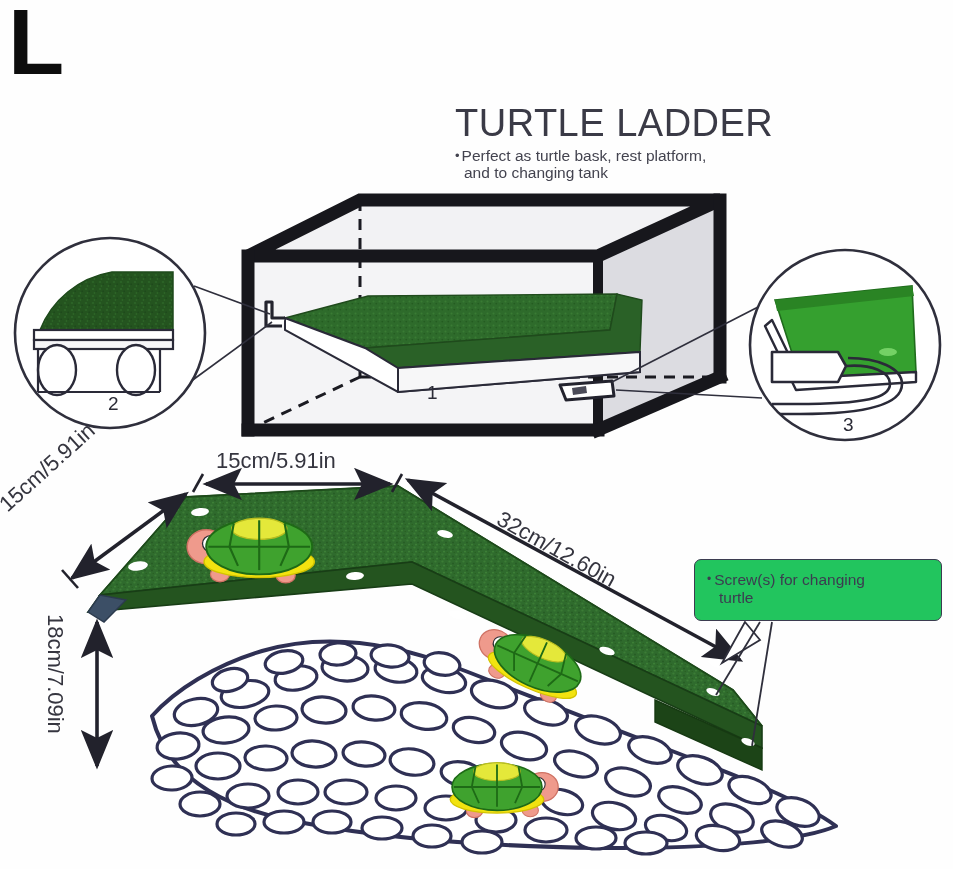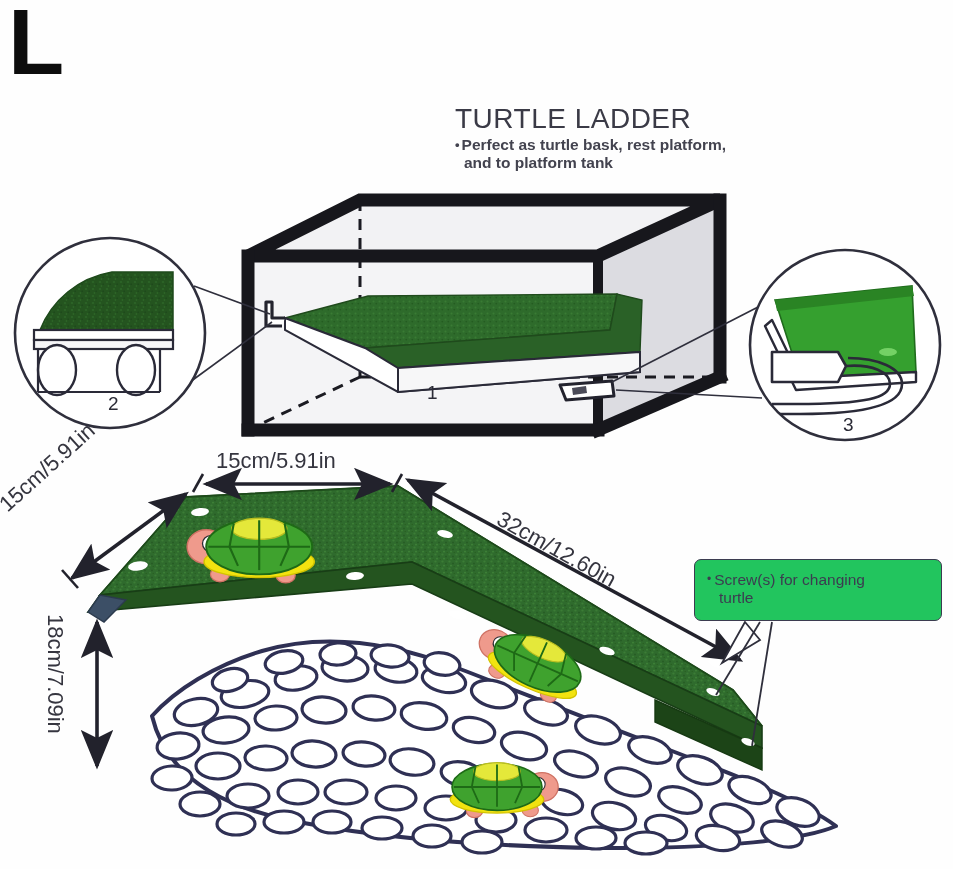--- a/index.html
+++ b/index.html
@@ -40,35 +40,34 @@
   }
   .title-block {
     position: absolute;
     left: 455px;
     top: 104px;
     width: 340px;
     text-align: left;
   }
   .main-title {
     font-family: "Liberation Sans", sans-serif;
-    font-size: 28px;
+    font-size: 38px;
     font-weight: 400;
     color: #3a3a46;
     letter-spacing: 0.5px;
     line-height: 1.05;
     white-space: nowrap;
   }
   .sub-line {
     font-family: "Liberation Sans", sans-serif;
     font-size: 15.5px;
     color: #43434f;
     line-height: 1.12;
     margin-top: 3px;
     white-space: nowrap;
-    font-weight: bold;
   }
   .sub-line .bullet {
     font-size: 13px;
     vertical-align: 1px;
     margin-right: 2px;
   }
   .sub-line .indent {
     display: block;
     padding-left: 9px;
   }
@@ -138,21 +137,21 @@
 <body>
 
 <div id="page">
 
   <div class="corner-letter">L</div>
 
   <div class="title-block">
     <div class="main-title">TURTLE LADDER</div>
     <div class="sub-line">
       <span class="bullet">•</span><span>Perfect as turtle bask, rest platform,</span>
-      <span class="indent">and to platform tank</span>
+      <span class="indent">and to changing tank</span>
     </div>
   </div>
 
   <svg class="layer" viewBox="0 0 953 869">
     <defs>
 
       <pattern id="turfTex" width="7" height="7" patternUnits="userSpaceOnUse">
         <rect width="7" height="7" fill="#2f6b2d"></rect>
         <circle cx="1.5" cy="1.5" r="1.1" fill="#3b7d35"></circle>
         <circle cx="5" cy="3.5" r="1" fill="#265c24"></circle>

